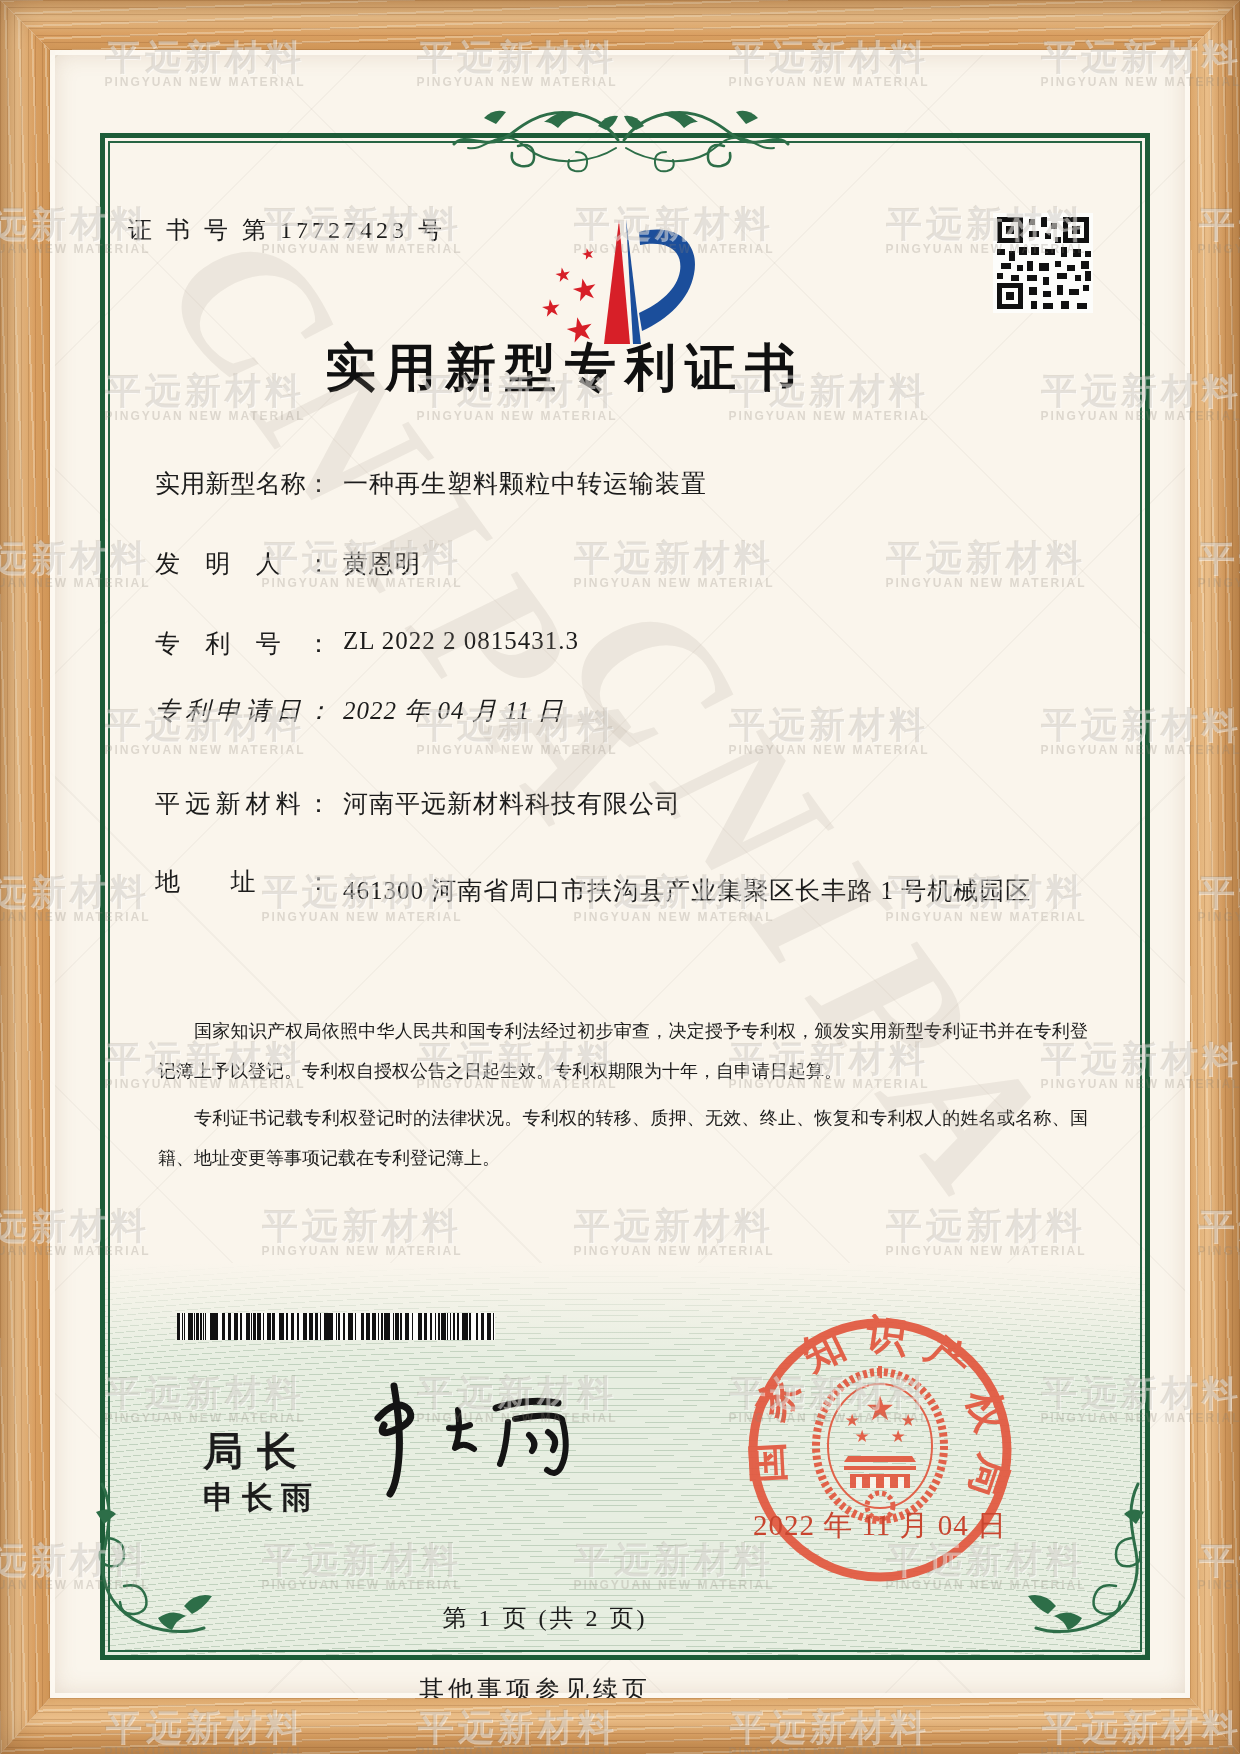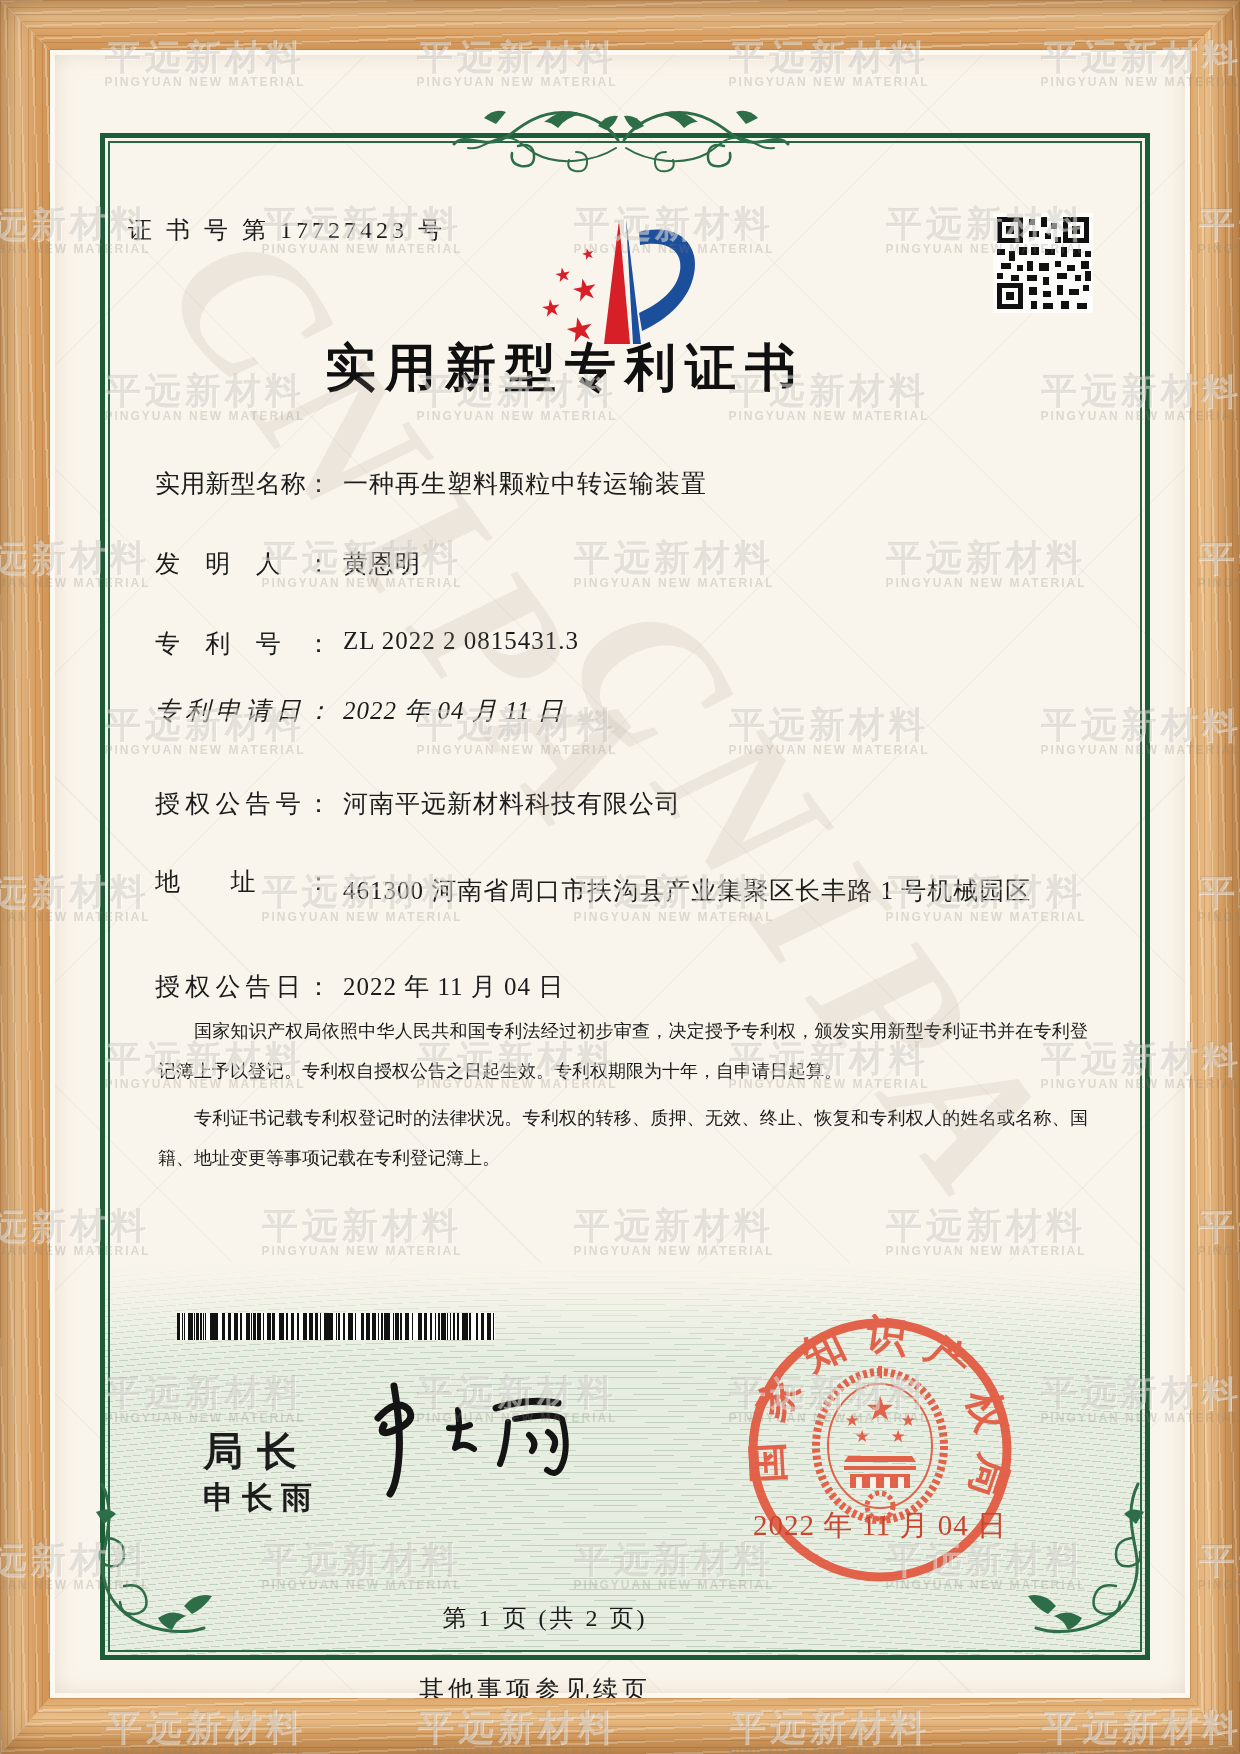--- a/index.html
+++ b/index.html
@@ -211,29 +211,26 @@
   <div class="abs field-row" style="top:467px;">
     <span class="field-label">实用新型名称：</span><span class="field-value">一种再生塑料颗粒中转运输装置</span>
   </div>
   <div class="abs field-row" style="top:627px;">
     <span class="field-label">专利号：</span><span class="field-value">ZL 2022 2 0815431.3</span>
   </div>
   <div class="abs field-row" style="top:694px;font-style:italic;">
     <span class="field-label">专利申请日：</span><span class="field-value">2022 年 04 月 11 日</span>
   </div>
   <div class="abs field-row" style="top:787px;">
-    <span class="field-label">授权公告号：</span><span class="field-value">河南平远新材料科技有限公司</span>
+    <span class="field-label">平远新材料：</span><span class="field-value">河南平远新材料科技有限公司</span>
   </div>
   <div class="abs field-row" id="row-addr" style="top:865px;">
     <span class="field-label">地址：</span><span class="field-value">461300 河南省周口市扶沟县产业集聚区长丰路 1 号机械园区</span>
   </div>
   <div class="abs" id="row-grant" style="top:970px;">
-    <span>
-      <span class="field-label">授权公告日：</span><span class="field-value">2022 年 11 月 04 日</span>
-    </span>
   </div>
 
   <div class="abs" id="body-text">
     <p>国家知识产权局依照中华人民共和国专利法经过初步审查，决定授予专利权，颁发实用新型专利证书并在专利登记簿上予以登记。专利权自授权公告之日起生效。专利权期限为十年，自申请日起算。</p>
     <p>专利证书记载专利权登记时的法律状况。专利权的转移、质押、无效、终止、恢复和专利权人的姓名或名称、国籍、地址变更等事项记载在专利登记簿上。</p>
   </div>
 
   <div class="abs" id="barcode"></div>
 
   <div class="abs" id="director-title">局长</div>

